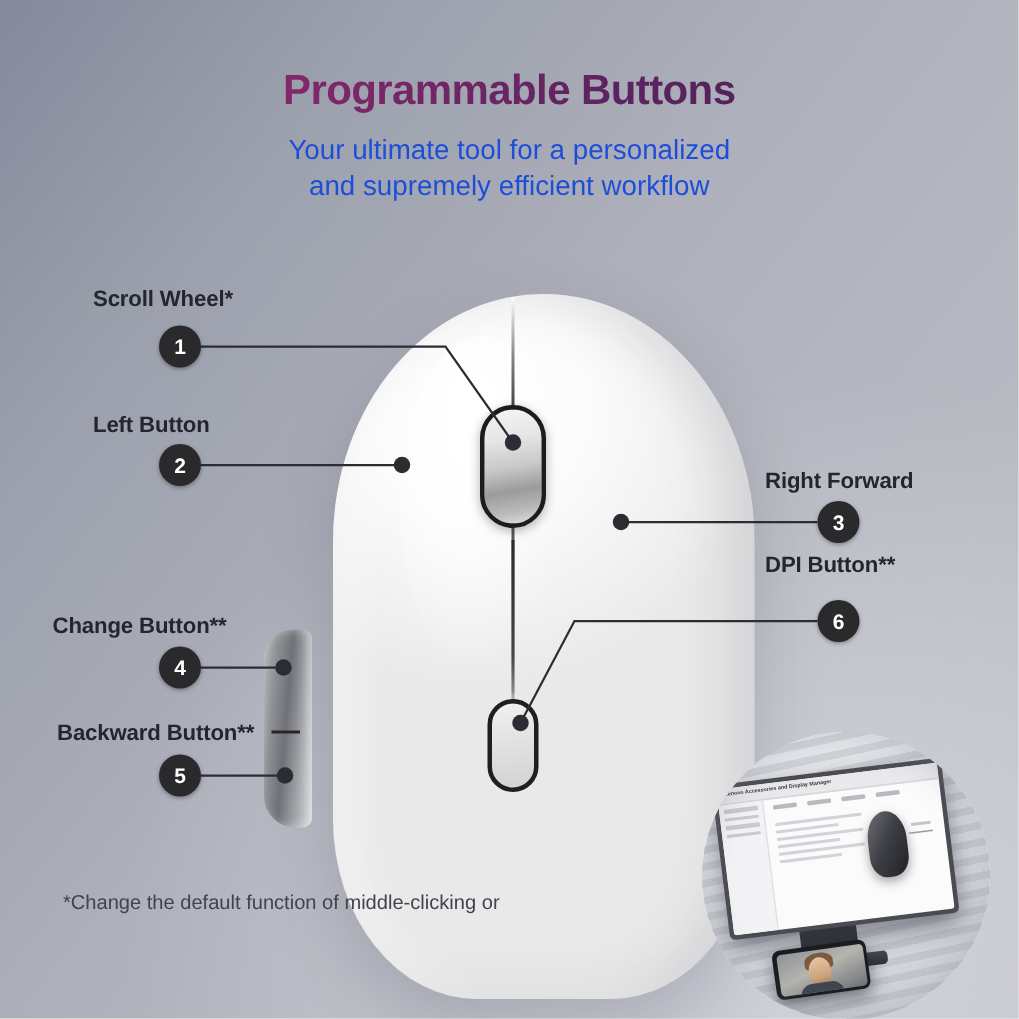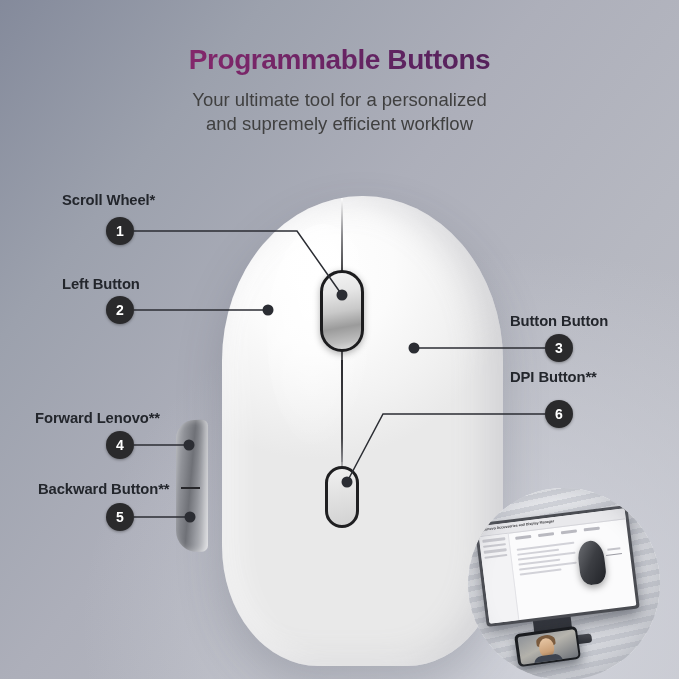--- a/index.html
+++ b/index.html
@@ -16,21 +16,21 @@
   
   .header{ position:absolute; left:0; right:0; top:44px; text-align:center; }
   .title{
     font-size:28px; font-weight:bold; letter-spacing:-0.4px;
     background:linear-gradient(90deg,#a02a6b 0%, #83276b 28%, #5d2360 60%, #43204f 100%);
     -webkit-background-clip:text; background-clip:text; color:transparent;
     -webkit-text-fill-color:transparent;
   }
   .subtitle{
     margin-top:12px; font-size:18.5px; line-height:1.32;
-    color:#404040; font-weight:400;
+    color:#1d4ed8; font-weight:400;
   }
 
   
   .mouse-wrap{ position:absolute; left:0; top:0; width:679px; height:679px; }
 
   .mouse-body{
     position:absolute; left:222px; top:196px; width:281px; height:470px;
     border-radius:140px 140px 96px 96px / 165px 165px 120px 120px;
     background:
       radial-gradient(68% 40% at 34% 16%, #ffffff 0%, #fbfbfb 40%, #f2f2f2 72%, #e9e9e9 100%),
@@ -245,24 +245,24 @@
   <path d="M 545 414 L 383 414 L 347 482" stroke="#2b2d33" stroke-width="1.5" fill="none"></path>
   <circle cx="347" cy="482" r="5.5" fill="#2b2d33"></circle>
 </svg>
 
 <div class="label" style="left:62px; top:192px;">Scroll Wheel*</div>
 <div class="badge" style="left:106px; top:217px;">1</div>
 
 <div class="label" style="left:62px; top:276px;">Left Button</div>
 <div class="badge" style="left:106px; top:296px;">2</div>
 
-<div class="label" style="left:510px; top:313px;">Button Button</div>
+<div class="label" style="left:510px; top:313px;">Right Forward</div>
 <div class="badge" style="left:545px; top:334px;">3</div>
 
-<div class="label" style="left:35px; top:410px;">Forward Lenovo**</div>
+<div class="label" style="left:35px; top:410px;">Change Button**</div>
 <div class="badge" style="left:106px; top:431px;">4</div>
 
 <div class="label" style="left:22px; top:481px;margin-left:16px;">Backward Button**</div>
 <div class="badge" style="left:106px; top:503px;">5</div>
 
 <div class="label" style="left:510px; top:369px;">DPI Button**</div>
 <div class="badge" style="left:545px; top:400px;">6</div>
 
 <div class="inset">
   <div class="blinds"></div>
@@ -307,13 +307,14 @@
       <div class="phone-hair"></div>
       <div class="phone-face"></div>
       <div class="phone-body"></div>
     </div>
   </div>
 
   <div class="inset-shadow"></div>
 </div>
 
 <div class="footnotes">
+  <div>*Change the default function of middle-clicking or</div>
 </div>
 
 </body></html>

